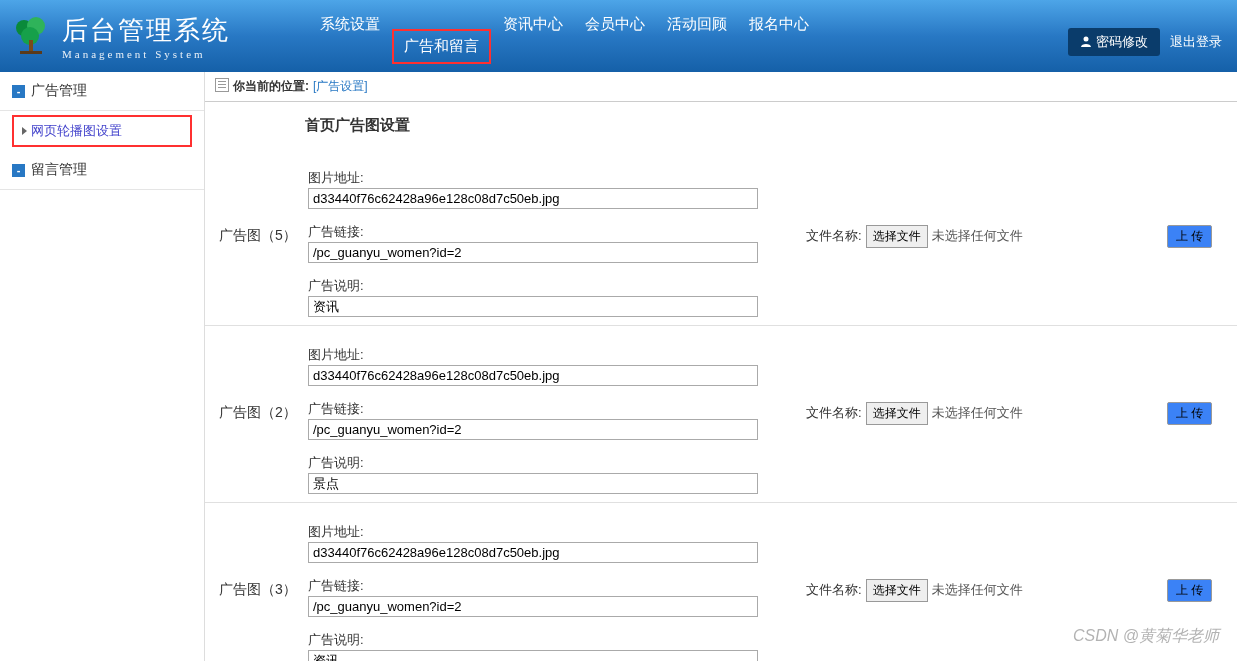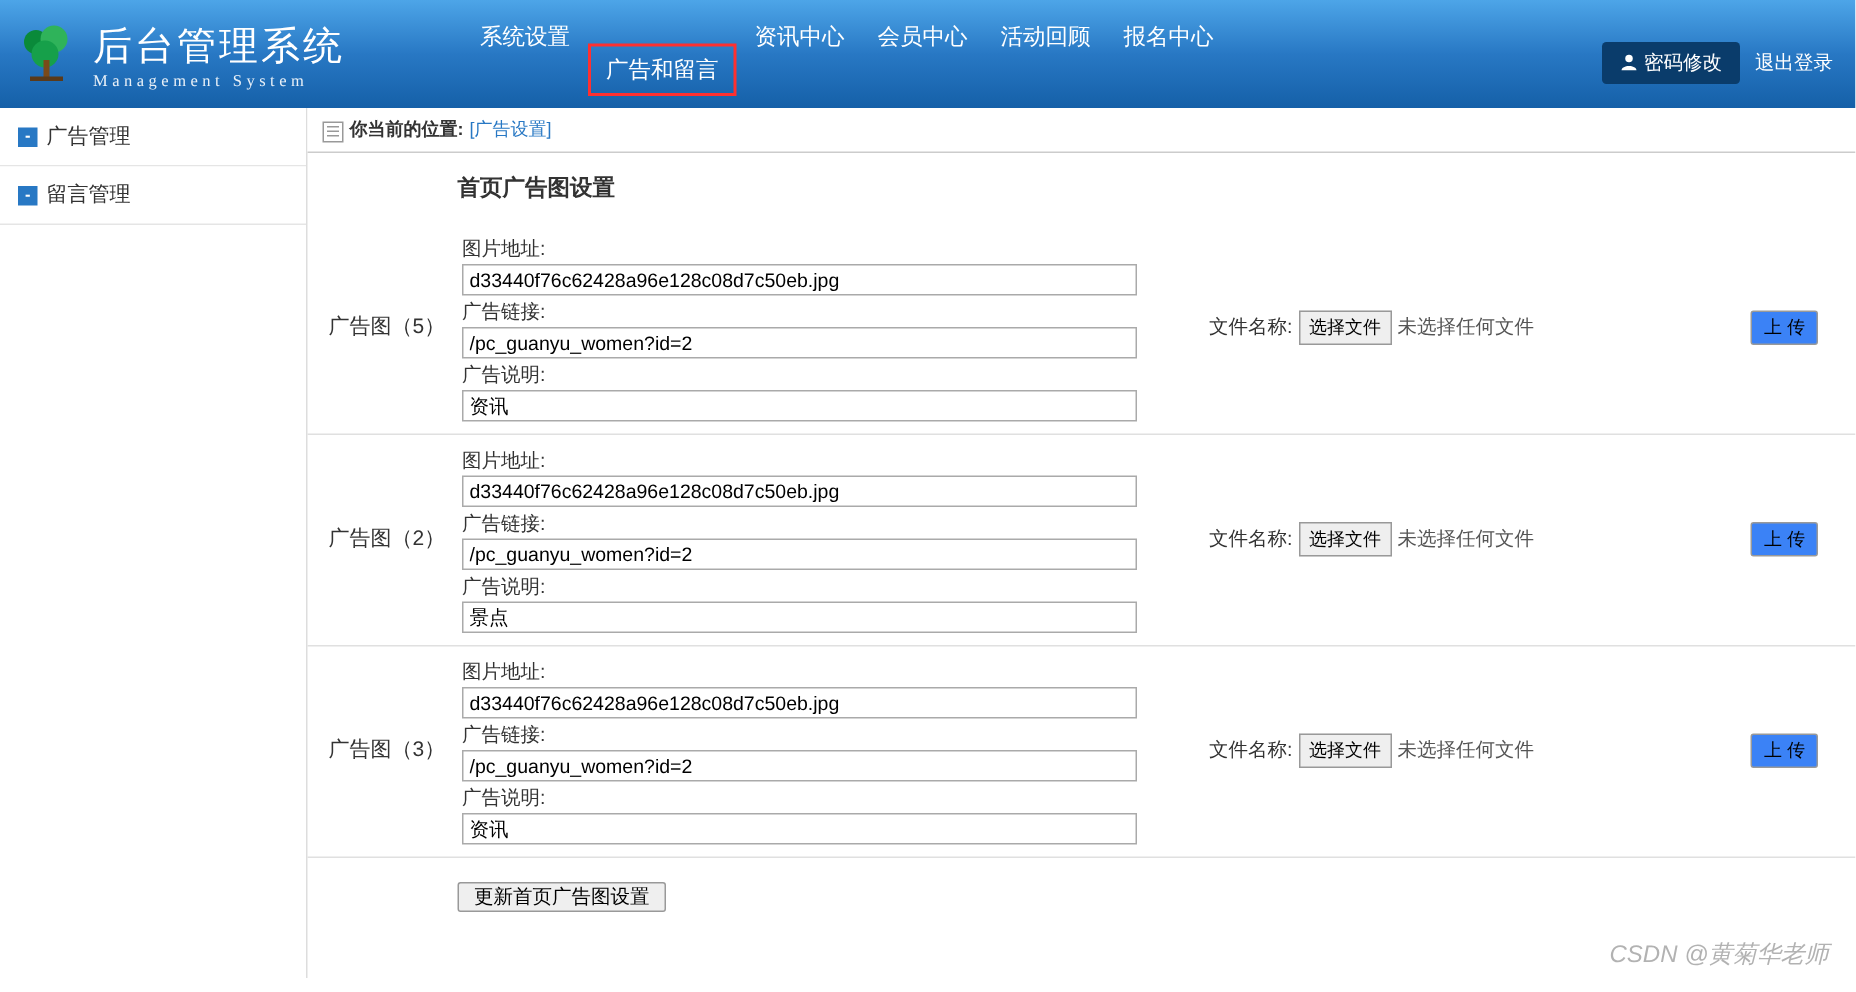--- a/index.html
+++ b/index.html
@@ -80,21 +80,21 @@
       border-top: 4px solid transparent;
       border-bottom: 4px solid transparent;
       border-left: 5px solid #666;
     }
     
     .content { flex: 1; }
     .breadcrumb {
       padding: 6px 10px; background: #fff;
       border-bottom: 1px solid #ccc;
       font-size: 12px;
-      display: flex; align-items: flex-end; gap: 4px;
+      display: flex; align-items: flex-start; gap: 4px;
     }
     .bc-icon {
       width: 14px; height: 14px;
       border: 1px solid #999;
       position: relative;
     }
     .bc-icon::before { content: ""; position: absolute; left: 2px; right: 2px; top: 2px; height: 1px; background: #999; }
     .bc-icon::after { content: ""; position: absolute; left: 2px; right: 2px; top: 5px; height: 1px; background: #999; box-shadow: 0 3px 0 #999; }
     .bc-link { color: #2878c4; }
     
@@ -107,21 +107,21 @@
       display: flex; align-items: center;
       padding: 6px 10px 8px 10px;
       border-bottom: 1px solid #e0e0e0;
       gap: 8px;
     }
     .ad-label {
       width: 85px; text-align: left;
       font-size: 14px; padding-left: 4px;
     }
     .ad-fields { width: 450px; }
-    .fld-label { font-size: 13px; margin-bottom: 1px; margin-top: 2px; }
+    .fld-label { font-size: 13px; margin-bottom: 1px; margin-top: 14px; }
     .fld-input {
       width: 100%; font-size: 13px;
       border: 1px solid #aaa; padding: 2px 4px;
       font-family: inherit;
     }
     .file-col {
       display: flex; align-items: center; gap: 4px;
       flex: 1; padding-left: 40px;
     }
     .file-btn {
@@ -190,20 +190,24 @@
     <span class="logout-link">退出登录</span>
   </div>
 </div>
 
 <div class="body-wrap">
   <div class="sidebar">
     <div class="side-group">
       <span class="sq-toggle">-</span>
       <span>广告管理</span>
     </div>
+    <div class="side-sub active">
+      <span class="tri"></span>
+      <span>网页轮播图设置</span>
+    </div>
     <div class="side-group">
       <span class="sq-toggle">-</span>
       <span>留言管理</span>
     </div>
   </div>
 
   <div class="content">
     <div class="breadcrumb">
       <span class="bc-icon"></span>
       <b>你当前的位置:</b>

